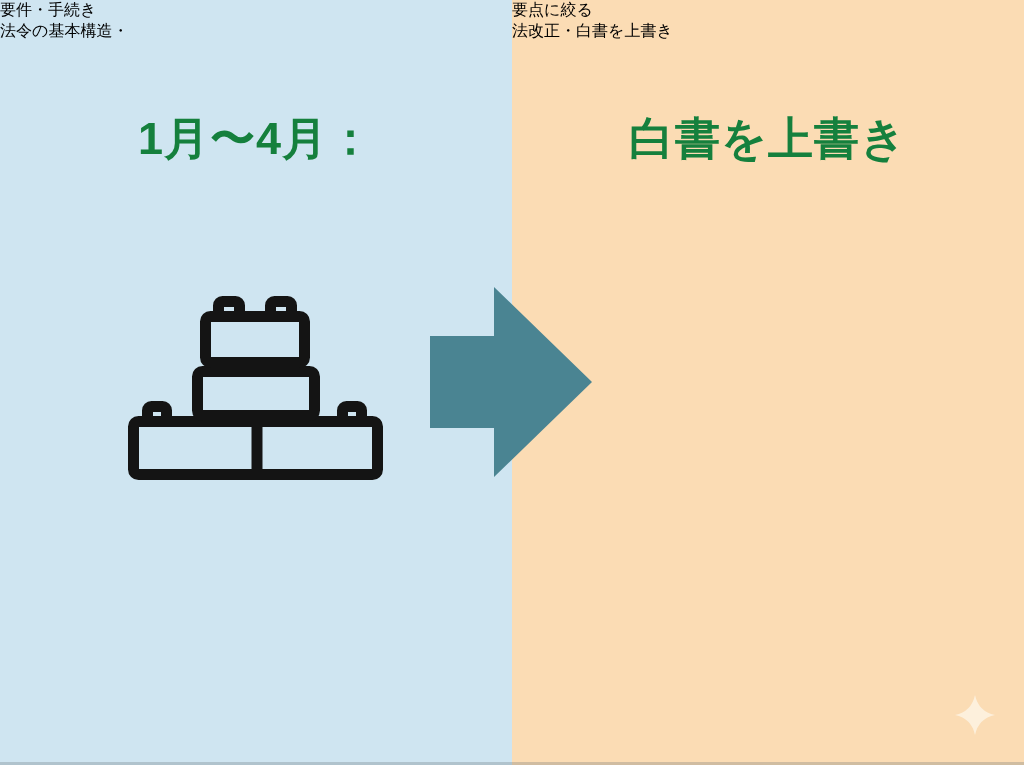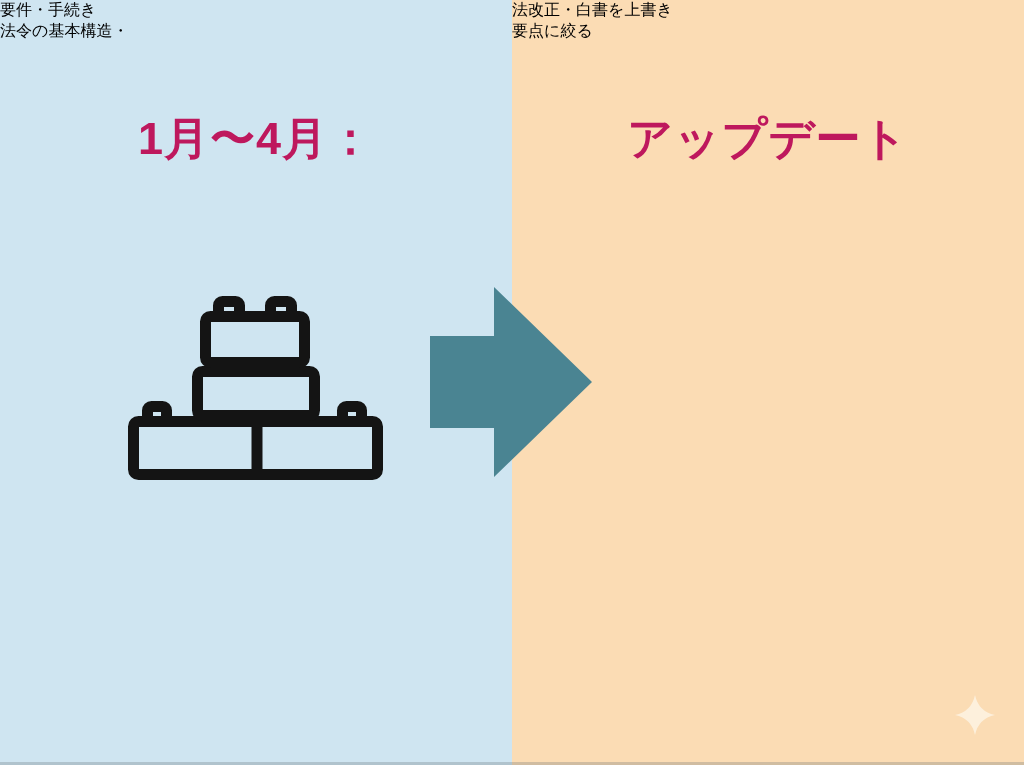--- a/index.html
+++ b/index.html
@@ -9,21 +9,21 @@
     overflow: hidden;
   }
   .stage { position: relative; width: 1024px; height: 765px; background: #ffffff; }
 
   .panel { position: absolute; top: 0; height: 765px; width: 512px; }
   .panel.left  { left: 0;   background: #cfe5f1; }
   .panel.right { left: 512px; background: #fbdcb4; }
 
   .title {
     position: absolute; left: 0; right: 0; top: 110px;
-    text-align: center; color: #be185d;
+    text-align: center; color: #15803d;
     font-size: 45px; line-height: 57px; font-weight: 800;
     letter-spacing: 1px; margin: 0;
   }
   .caption {
     position: absolute; left: 0; right: 0; top: 550px;
     text-align: center; color: #141414;
     font-size: 39px; line-height: 54px; font-weight: 800;
     letter-spacing: 1px; margin: 0;
   }
   .title div, .caption div { white-space: nowrap; }
@@ -74,27 +74,27 @@
 
     <p class="caption">
       </p>
       <div>要件・手続き</div>
       <div>法令の基本構造・</div>
     <p></p>
   </section>
 
   <section class="panel right">
     <h2 class="title">
-      <div>アップデート</div>
+      <div>白書を上書き</div>
     </h2>
 
     <p class="caption">
       </p>
+      <div>要点に絞る</div>
       <div>法改正・白書を上書き</div>
-      <div>要点に絞る</div>
     <p></p>
   </section>
 
   <div class="divider-arrow">
     <svg viewBox="0 0 164 194" width="164" height="194" aria-hidden="true">
       <polygon fill="#4a8492" points="0,51 64,51 64,2 162,97 64,192 64,143 0,143"></polygon>
     </svg>
   </div>
 
   <div class="sparkle">

